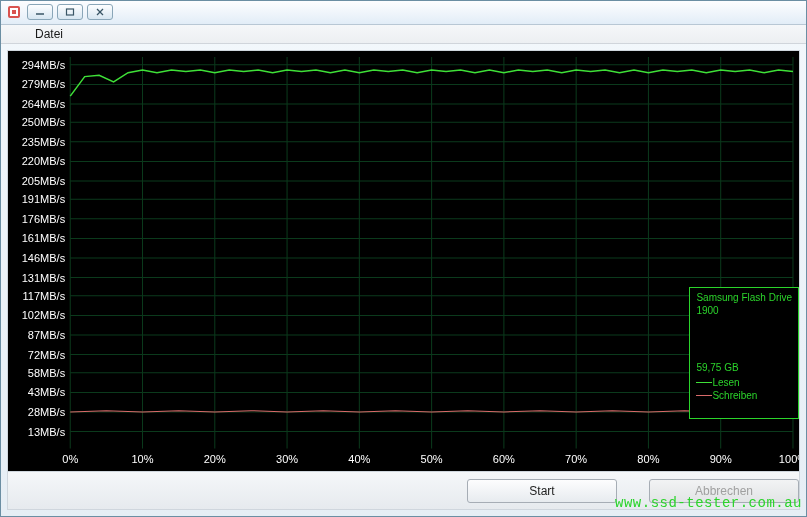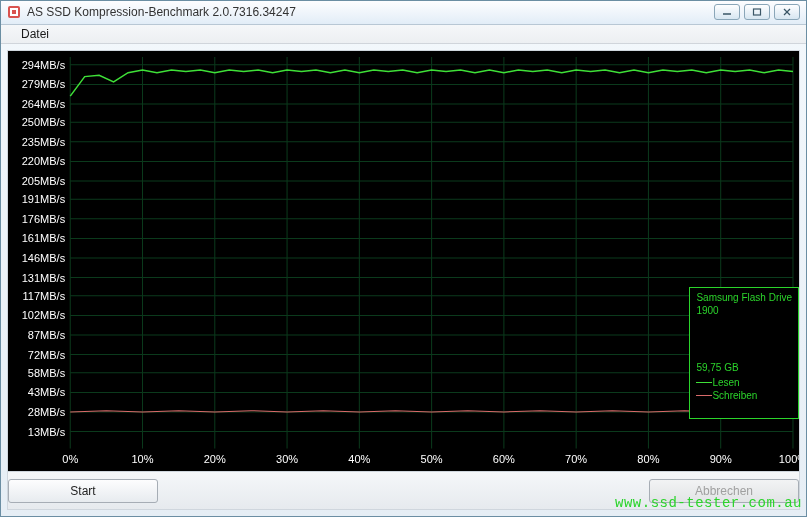--- a/index.html
+++ b/index.html
@@ -50,21 +50,21 @@
   font-size: 9px;
   color: #33515f;
   cursor: pointer;
 }
 .menubar {
   height: 22px;
   background: linear-gradient(#f5f7f9, #eceff2);
   border-bottom: 1px solid #d0d5db;
   display: flex;
   align-items: center;
-  padding: 0 12px;
+  padding: 0 26px;
   font-size: 12px;
   color: #1a1a1a;
 }
 .menu-item { padding: 2px 8px; cursor: pointer; }
 .content {
   flex: 1;
   margin: 6px;
   background: #fff;
   border: 1px solid #cfd6dd;
   display: flex;
@@ -103,21 +103,21 @@
   font-size: 14px;
   letter-spacing: 0.5px;
   z-index: 10;
 }
 .button-bar {
   height: 38px;
   background: linear-gradient(#f5f7f9, #e6eaee);
   border-top: 1px solid #cfd6dd;
   display: flex;
   align-items: center;
-  justify-content: space-between;
+  justify-content: flex-end;
   gap: 32px;
 }
 .action-btn {
   width: 150px;
   height: 24px;
   border: 1px solid #a6adb5;
   border-radius: 3px;
   background: linear-gradient(#fdfdfe, #e7ebef);
   font-size: 12px;
   color: #222;
@@ -137,21 +137,20 @@
 
 <div class="window">
   <div class="titlebar">
     <span class="app-icon">
       <svg viewBox="0 0 14 14">
           <rect x="1" y="1" width="12" height="12" fill="#d9534f" rx="2"></rect>
           <rect x="3" y="3" width="8" height="8" fill="#fff"></rect>
           <rect x="5" y="5" width="4" height="4" fill="#d9534f"></rect>
         </svg>
     </span>
-    <span class="title-text">AS SSD Kompression-Benchmark 2.0.7316.34247</span>
     <div class="win-controls">
       <div class="win-btn">
         <svg width="10" height="8">
             <line x1="1" y1="6" x2="9" y2="6" stroke="#3a5666" stroke-width="1.5"></line>
           </svg>
       </div>
       <div class="win-btn">
         <svg width="10" height="8">
             <rect x="1.5" y="1" width="7" height="6" fill="none" stroke="#3a5666" stroke-width="1.2"></rect>
           </svg>

